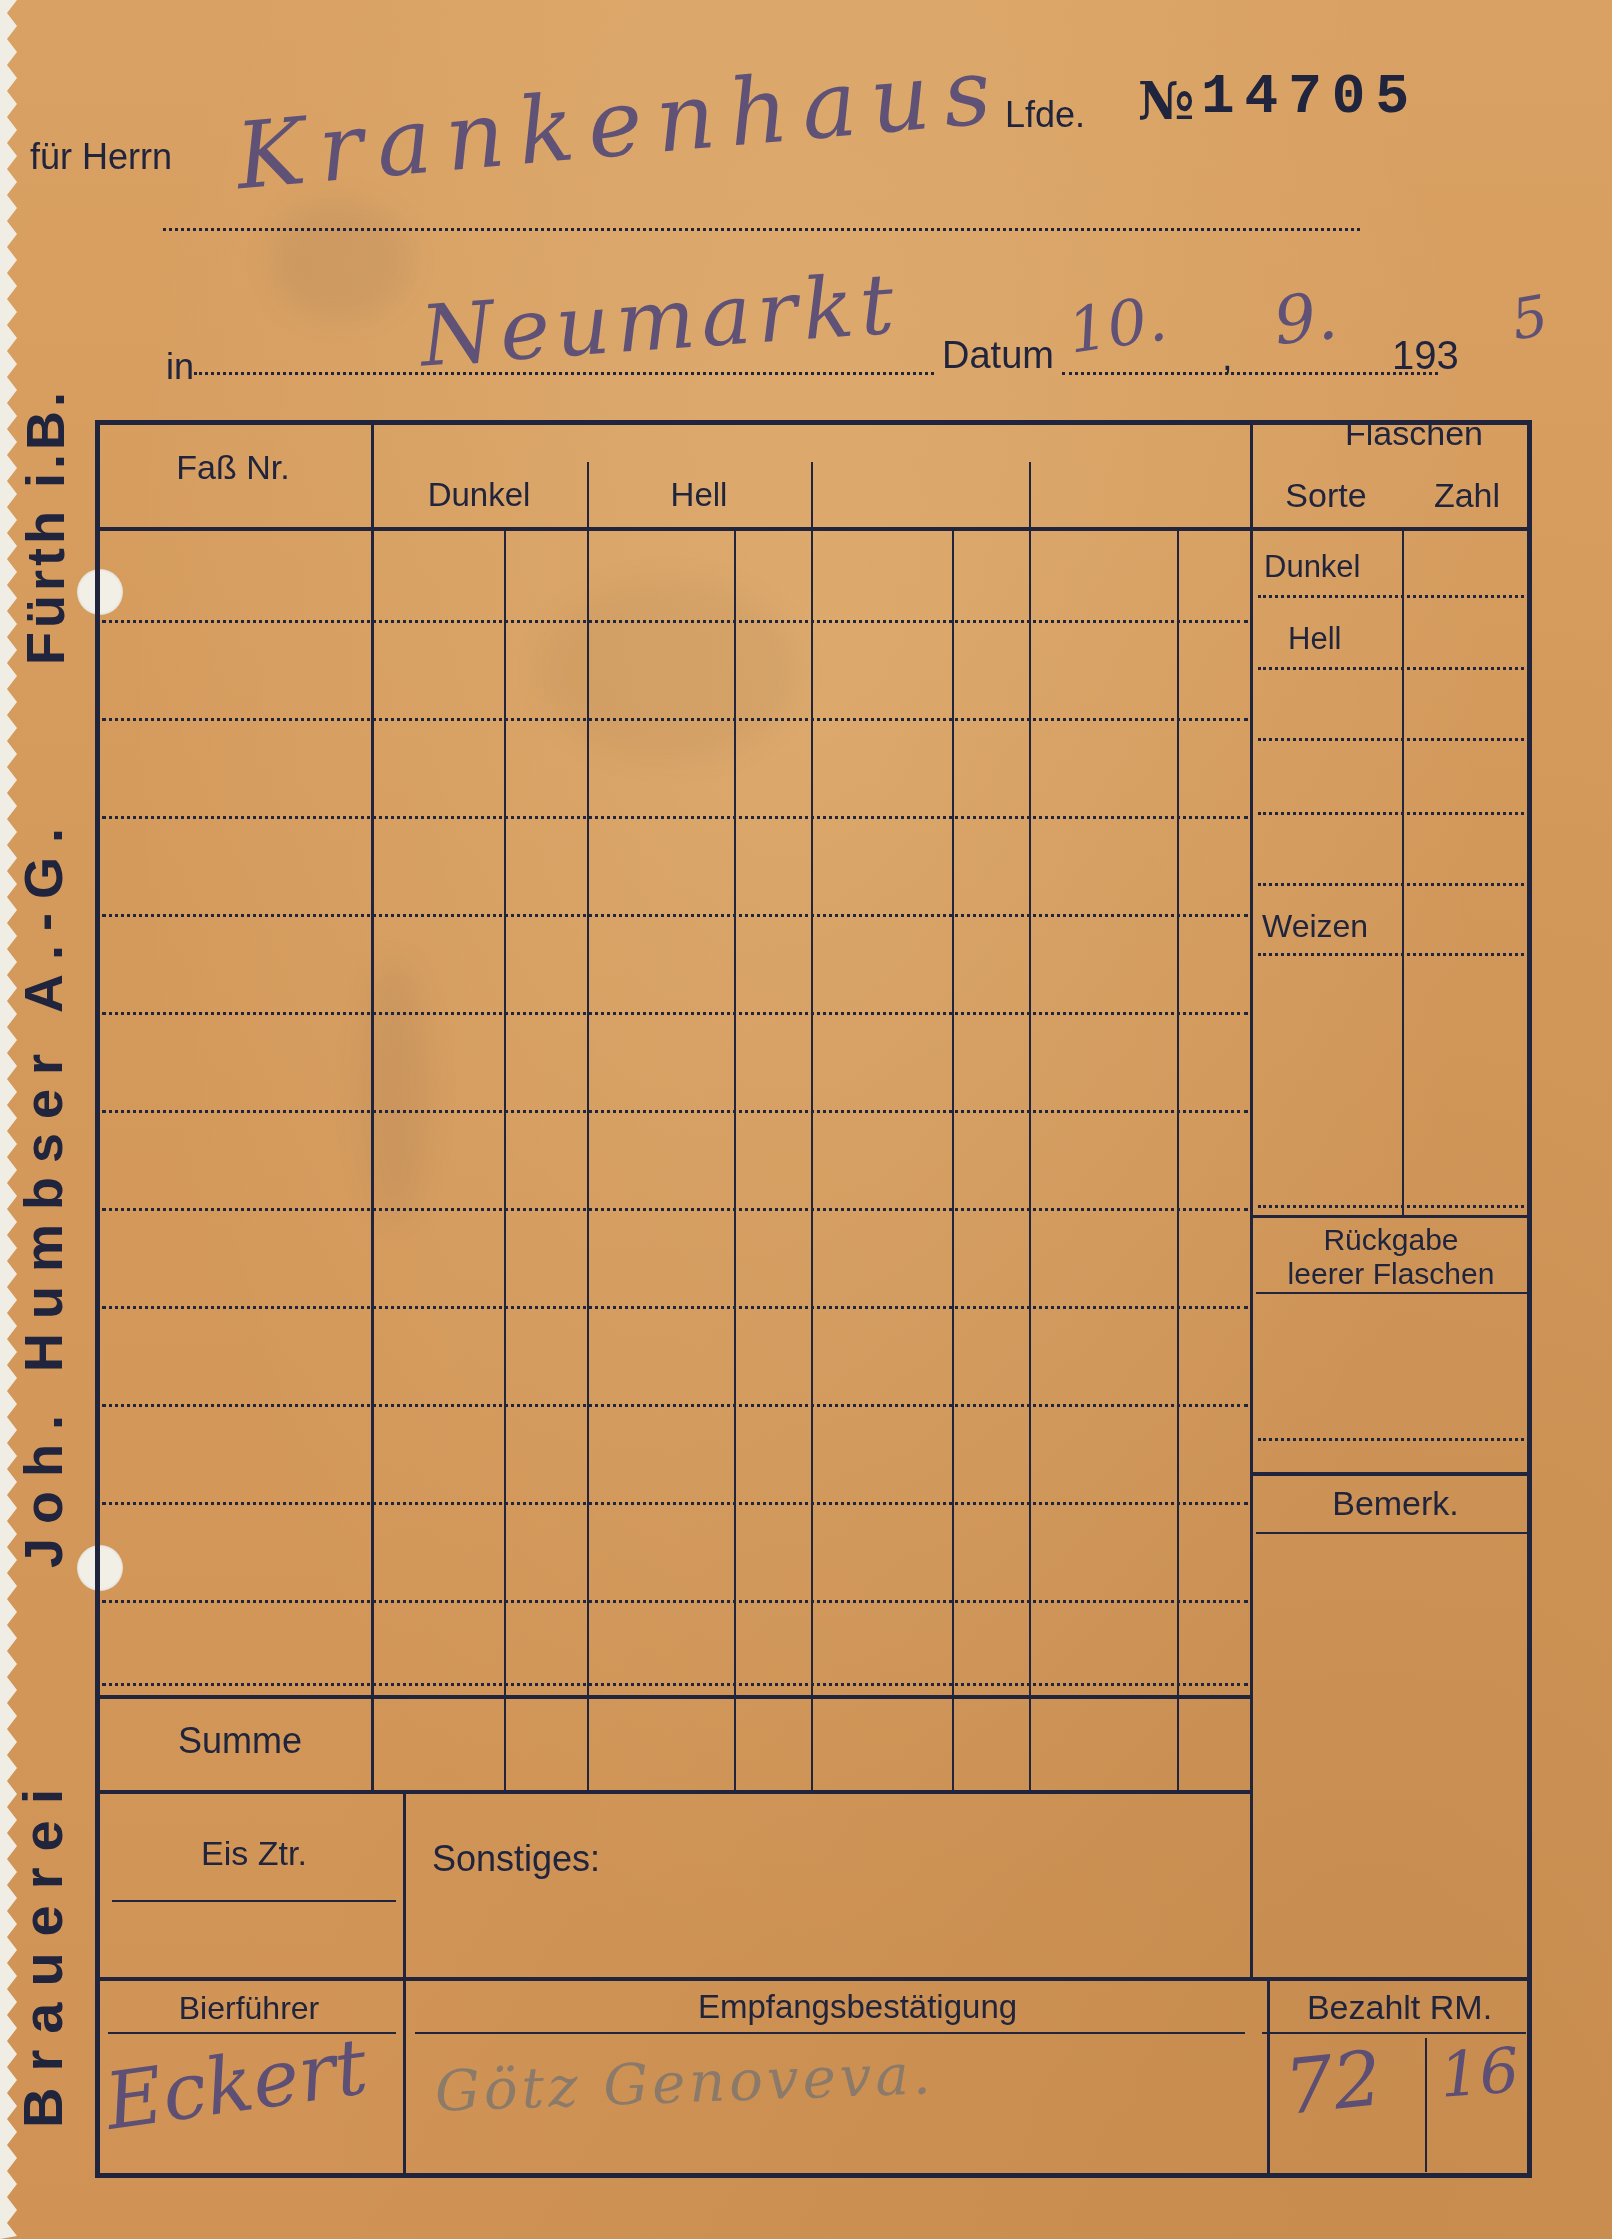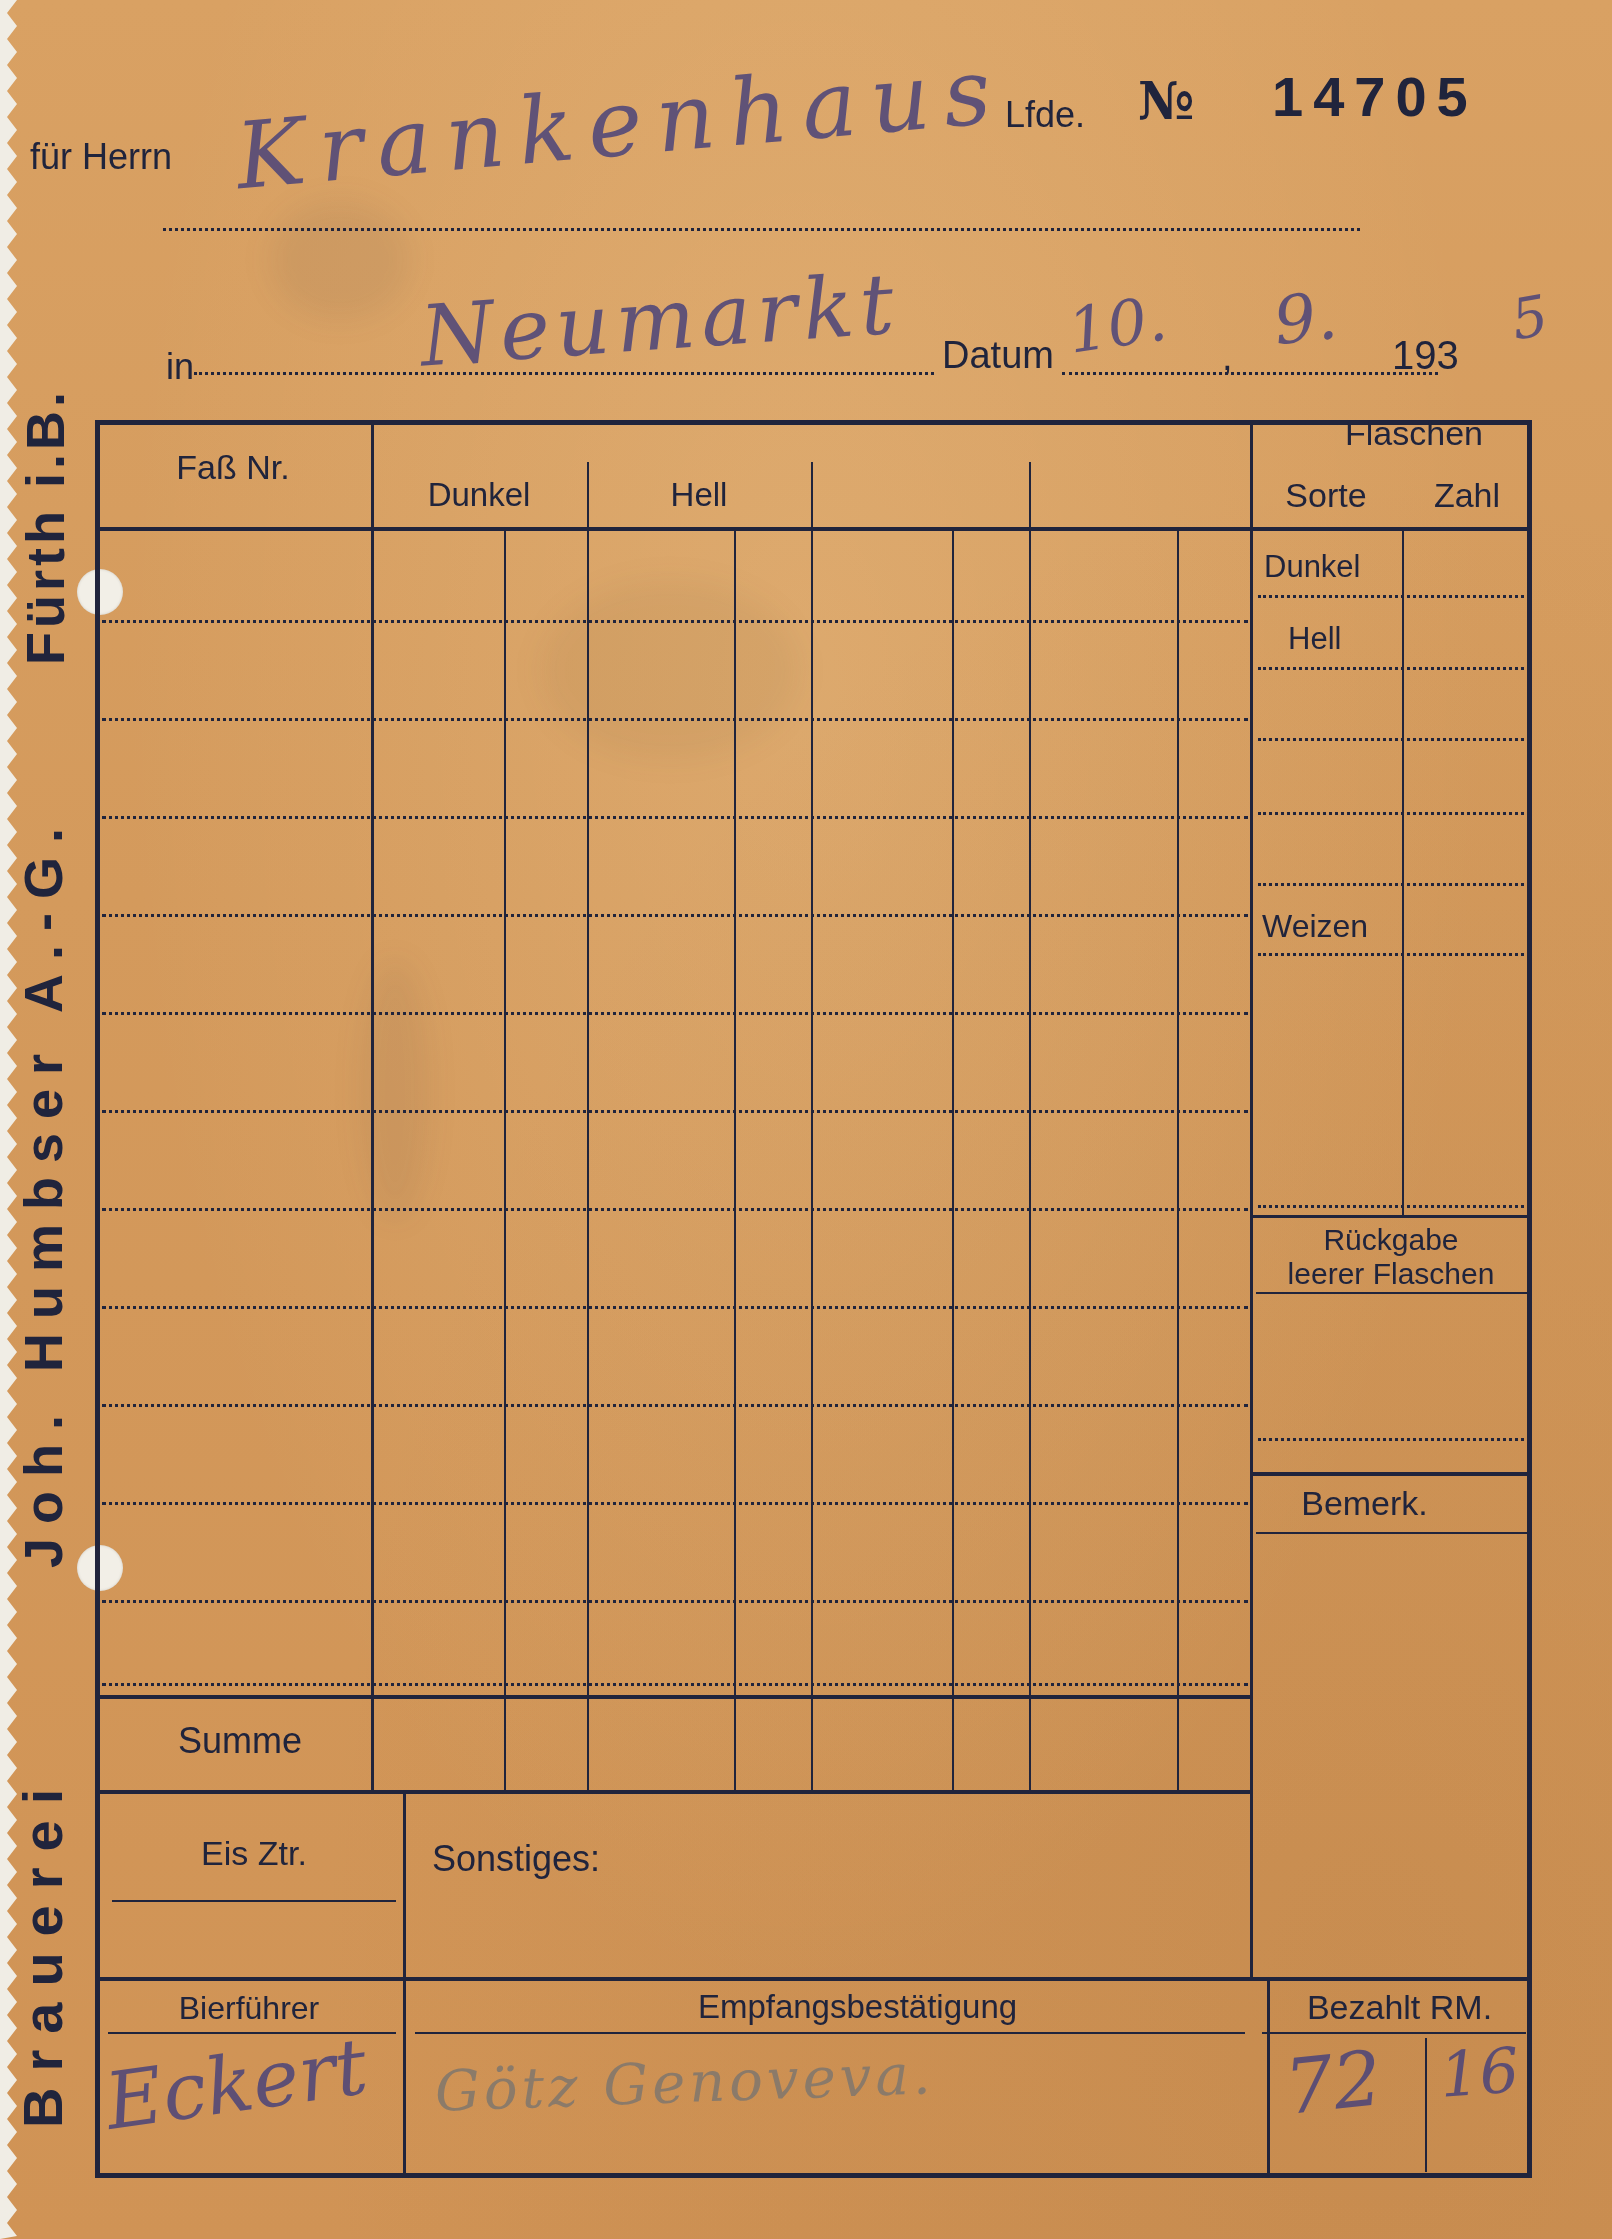--- a/index.html
+++ b/index.html
@@ -47,21 +47,21 @@
 
   <div class="hole" style="left:77px;top:569px;"></div>
   <div class="hole" style="left:77px;top:1545px;"></div>
 
   <div class="lbl" style="left:30px;top:138px;font-size:36px;">für Herrn</div>
   <div class="dot" style="left:163px;top:228px;width:1197px;"></div>
   <div class="hand" style="left:235px;top:78px;font-size:92px;letter-spacing:14px;transform:rotate(-5deg);">Krankenhaus</div>
 
   <div class="lbl" style="left:1005px;top:96px;font-size:36px;">Lfde.</div>
   <div class="lbl" style="left:1138px;top:74px;font-size:52px;font-weight:bold;font-family:'DejaVu Serif',serif;">№</div>
-  <div class="lbl" style="left:1272px;top:68px;font-size:56px;font-weight:bold;font-family:Liberation Sans, sans-serif;letter-spacing:10px;">14705</div>
+  <div class="lbl" style="left:1201px;top:68px;font-size:56px;font-weight:bold;font-family:Liberation Mono, monospace;letter-spacing:10px;">14705</div>
 
   <div class="lbl" style="left:166px;top:330px;font-size:36px;margin-top:18px;">in</div>
   <div class="dot" style="left:194px;top:372px;width:740px;"></div>
   <div class="hand" style="left:420px;top:278px;font-size:84px;letter-spacing:6px;transform:rotate(-4deg);">Neumarkt</div>
 
   <div class="lbl" style="left:942px;top:336px;font-size:38px;">Datum</div>
   <div class="dot" style="left:1062px;top:372px;width:376px;"></div>
   <div class="lbl" style="left:1222px;top:338px;font-size:38px;">,</div>
   <div class="hand" style="left:1068px;top:294px;font-size:62px;transform:rotate(-8deg);">10.</div>
   <div class="hand" style="left:1274px;top:286px;font-size:66px;transform:rotate(-6deg);">9.</div>
@@ -76,21 +76,21 @@
   <div class="lbl ctr" style="left:1250px;top:416px;width:328px;font-size:34px;">Flaschen</div>
   <div class="lbl ctr" style="left:1250px;top:478px;width:152px;font-size:34px;text-align:center;">Sorte</div>
   <div class="lbl ctr" style="left:1402px;top:478px;width:130px;font-size:34px;">Zahl</div>
 
   <div class="lbl" style="left:1264px;top:551px;font-size:31px;">Dunkel</div>
   <div class="lbl" style="left:1288px;top:623px;font-size:31px;">Hell</div>
   <div class="lbl" style="left:1262px;top:910px;font-size:32px;">Weizen</div>
 
   <div class="lbl ctr" style="left:1250px;top:1224px;width:282px;font-size:30px;">Rückgabe</div>
   <div class="lbl ctr" style="left:1250px;top:1258px;width:282px;font-size:30px;">leerer Flaschen</div>
-  <div class="lbl ctr" style="left:1250px;top:1486px;width:229px;font-size:34px;">Bemerk.</div>
+  <div class="lbl ctr" style="left:1281px;top:1486px;width:229px;font-size:34px;">Bemerk.</div>
 
   <div class="lbl ctr" style="left:120px;top:1722px;width:240px;font-size:36px;">Summe</div>
   <div class="lbl ctr" style="left:112px;top:1836px;width:284px;font-size:34px;">Eis Ztr.</div>
   <div class="lbl" style="left:432px;top:1840px;font-size:36px;">Sonstiges:</div>
 
   <div class="lbl ctr" style="left:95px;top:1992px;width:308px;font-size:32px;">Bierführer</div>
   <div class="lbl ctr" style="left:403px;top:1990px;width:909px;font-size:33px;">Empfangsbestätigung</div>
   <div class="lbl ctr" style="left:1267px;top:1990px;width:265px;font-size:34px;">Bezahlt RM.</div>
 
   <div class="hand" style="left:105px;top:2045px;font-size:78px;transform:rotate(-8deg);">Eckert</div>

